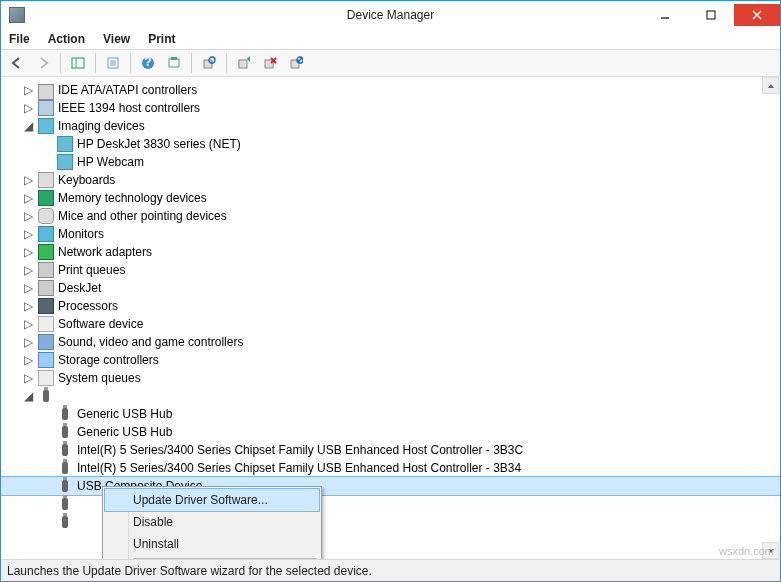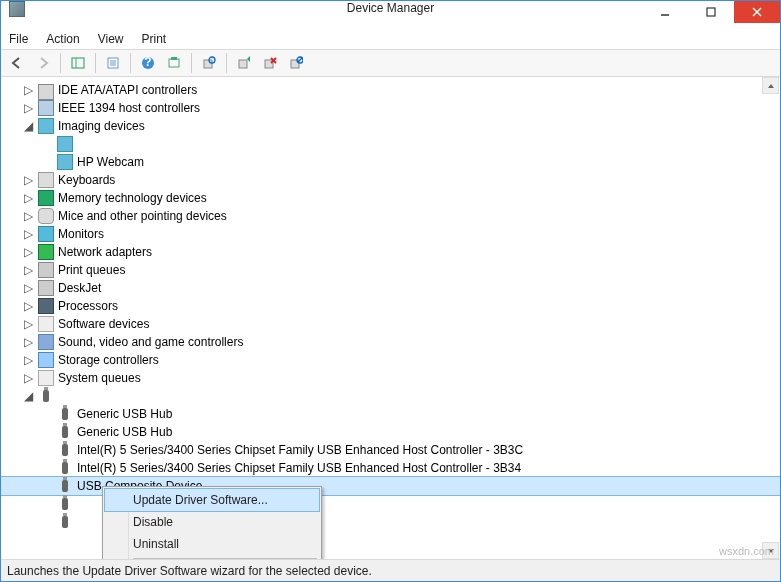--- a/index.html
+++ b/index.html
@@ -1,24 +1,24 @@
 <!DOCTYPE html>
 <html><head>
 <meta charset="utf-8">
 <style>
 * { box-sizing: border-box; font-family: "Segoe UI", Tahoma, sans-serif; font-size: 12px; }
 body { margin: 0; background: #fff; width: 781px; height: 582px; overflow: hidden; position: relative; border: 1px solid #3a8ed8; }
-.titlebar { height: 28px; background: #fff; display: flex; align-items: flex-start; position: relative; }
+.titlebar { height: 28px; background: #fff; display: flex; align-items: center; position: relative; }
 .title-icon { width: 16px; height: 16px; margin-left: 8px; background: linear-gradient(135deg,#8aa,#678); border:1px solid #567; }
 .title-text { position:absolute; left:50%; transform:translateX(-50%); color:#222; }
 .winbtns { margin-left: auto; display: flex; }
 .winbtn { width: 46px; height: 22px; display:flex; align-items:center; justify-content:center; color:#333; }
 .winbtn.close { background:#e04030; color:#fff; width:46px; }
 .winbtn svg { width:10px; height:10px; }
-.menubar { height: 20px; padding: 0 6px; display:flex; gap:14px; align-items:center; color:#222; }
+.menubar { height: 20px; padding: 0 6px; display:flex; gap:14px; align-items:center; color:#222;font-weight:bold; }
 .menubar span { padding:1px 2px; }
 .toolbar { height: 28px; border-top:1px solid #d9d9d9; border-bottom:1px solid #d9d9d9; background:#f7f7f7; display:flex; align-items:center; padding:0 4px; gap:2px; }
 .tbtn { width:24px; height:24px; display:flex; align-items:center; justify-content:center; border-radius:2px; }
 .sep { width:1px; height:20px; background:#ccc; margin:0 3px; }
 .tree { position:absolute; top:76px; left:0; right:0; bottom:22px; overflow:auto; padding:4px 0; }
 .scrollbar-arrow { position:absolute; right:1px; width:17px; height:17px; background:#f0f0f0; border:1px solid #ddd; display:flex; align-items:center; justify-content:center; }
 .node { display:flex; align-items:center; height:18px; white-space:nowrap; padding-right:8px; }
 .node .exp { width:11px; height:11px; margin-right:4px; display:flex; align-items:center; justify-content:center; color:#555; }
 .node .icon { width:16px; height:16px; margin-right:4px; flex-shrink:0; }
 .node.selected { background:#cde8ff; outline:1px solid #7cb7e8; }
@@ -167,20 +167,21 @@
       <span class="icon i-generic"></span>
       <span class="label">IEEE 1394 host controllers</span>
     </div>
   <div class="node" style="padding-left:22px">
       <span class="exp">◢</span>
       <span class="icon i-img"></span>
       <span class="label">Imaging devices</span>
     </div>
   <div class="node" style="padding-left:56px">
       <span class="icon i-img"></span>
+      <span class="label">HP DeskJet 3830 series (NET)</span>
     </div>
   <div class="node" style="padding-left:56px">
       <span class="icon i-img"></span>
       <span class="label">HP Webcam</span>
     </div>
   <div class="node" style="padding-left:22px">
       <span class="exp">▷</span>
       <span class="icon i-kbd"></span>
       <span class="label">Keyboards</span>
     </div>
@@ -215,21 +216,21 @@
       <span class="label">DeskJet</span>
     </div>
   <div class="node" style="padding-left:22px">
       <span class="exp">▷</span>
       <span class="icon i-proc"></span>
       <span class="label">Processors</span>
     </div>
   <div class="node" style="padding-left:22px">
       <span class="exp">▷</span>
       <span class="icon i-sys"></span>
-      <span class="label">Software devices</span>
+      <span class="label">Software device</span>
     </div>
   <div class="node" style="padding-left:22px">
       <span class="exp">▷</span>
       <span class="icon i-sound"></span>
       <span class="label">Sound, video and game controllers</span>
     </div>
   <div class="node" style="padding-left:22px">
       <span class="exp">▷</span>
       <span class="icon i-storage"></span>
       <span class="label">Storage controllers</span>

